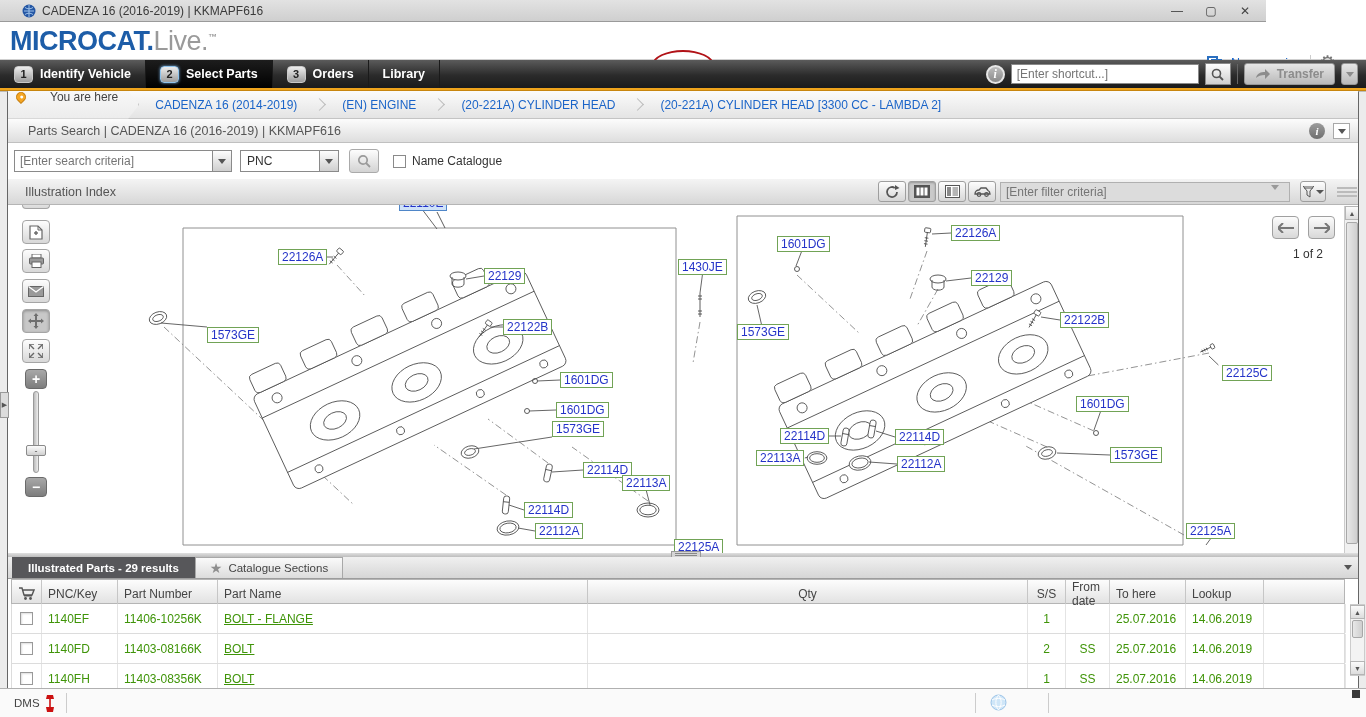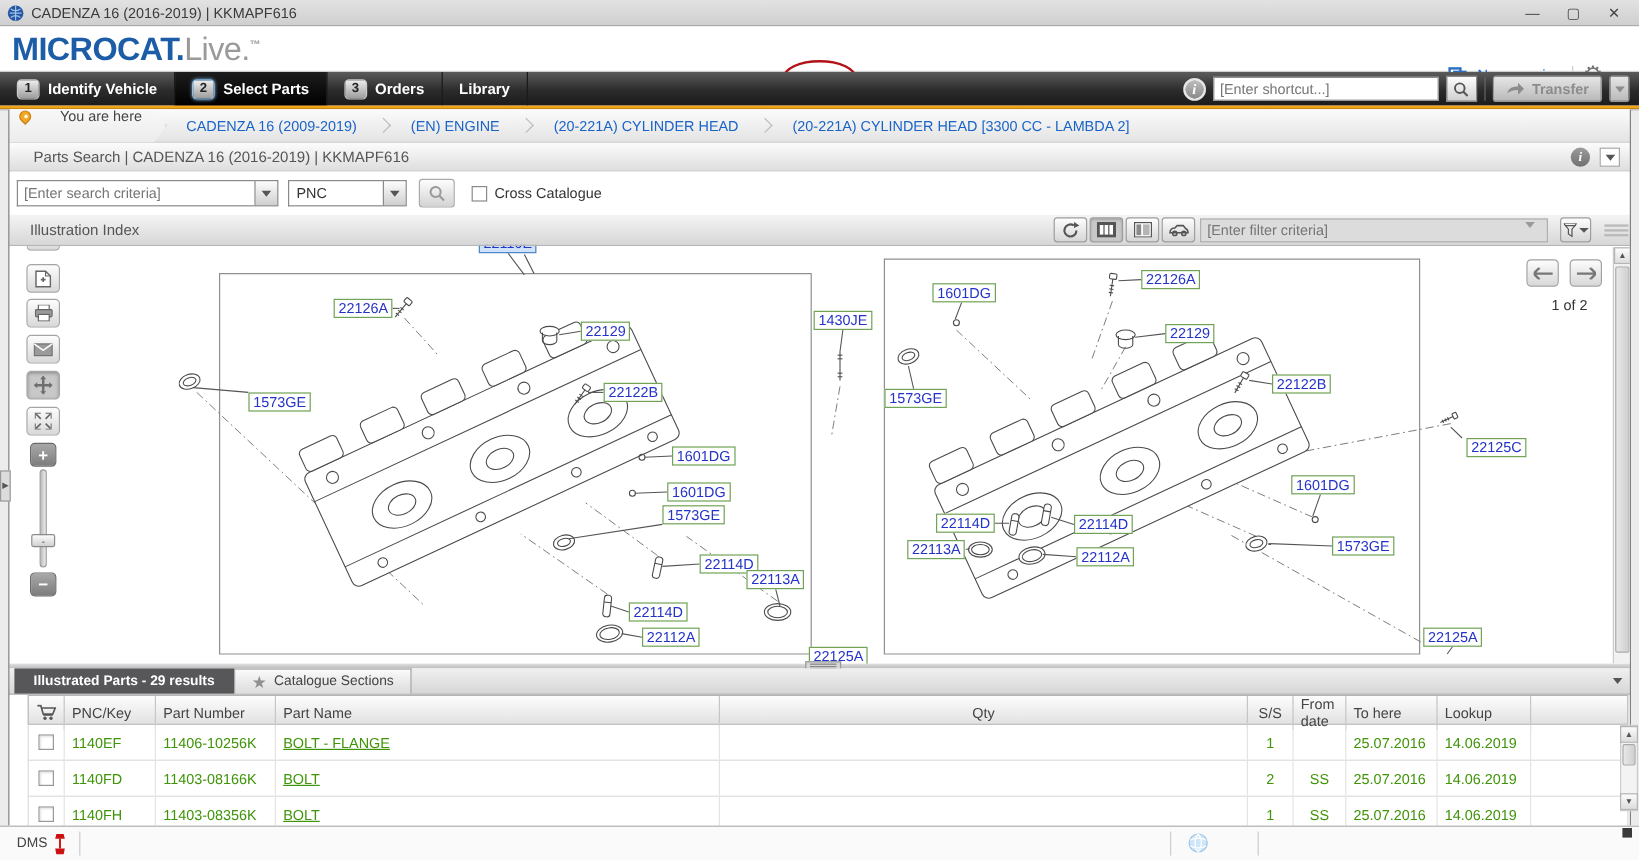--- a/index.html
+++ b/index.html
@@ -1,19 +1,19 @@
 <!DOCTYPE html>
 <html><head>
 <meta charset="utf-8">
 <style>
 *{box-sizing:border-box;margin:0;padding:0}
 html,body{width:1366px;height:717px;overflow:hidden}
 body{font-family:"Liberation Sans",sans-serif;font-size:12px;color:#333;background:#fff;position:relative}
 
-.titlebar{position:absolute;left:0;top:0;width:1366px;height:22px;background:linear-gradient(#e2e2e2,#cfcfcf);border-bottom:1px solid #9a9a9a;display:flex;align-items:center;padding-left:6px}
+.titlebar{position:absolute;left:0;top:0;width:1266px;height:22px;background:linear-gradient(#e2e2e2,#cfcfcf);border-bottom:1px solid #9a9a9a;display:flex;align-items:center;padding-left:22px}
 .titlebar .ttl{color:#3a3a3a;font-size:12px;margin-left:6px}
 .winbtns{position:absolute;right:4px;top:0;height:22px;display:flex}
 .winbtn{width:34px;height:22px;display:flex;align-items:center;justify-content:center;color:#444;font-size:12px;cursor:default}
 
 .header{position:absolute;left:0;top:22px;width:1366px;height:38px;background:#fff;border-bottom:1px solid #cfcfcf}
 .brand{position:absolute;left:10px;top:4px;font-size:27px;font-weight:bold;letter-spacing:-.5px}
 .brand .b1{color:#1d5da8}
 .brand .b2{color:#9a9a9a;font-weight:normal}
 .brand .tm{font-size:9px;color:#9a9a9a;vertical-align:super}
 .kia{position:absolute;left:652px;top:28px;width:62px;height:30px;border:2.5px solid #b11217;border-radius:50%;display:flex;align-items:center;justify-content:center}
@@ -108,21 +108,21 @@
 .splitter{position:absolute;left:8px;top:553px;width:1350px;height:4px;background:linear-gradient(#e0e0e0,#bdbdbd);z-index:20}
 .grip{position:absolute;left:663px;top:-2px;width:30px;height:8px;background:#d5d5d5;border:1px solid #9a9a9a;display:flex;flex-direction:column;justify-content:center;gap:1px;padding:0 3px}
 .grip i{height:1px;background:#888;display:block}
 .tabsbar{position:absolute;left:8px;top:557px;width:1350px;height:22px;background:linear-gradient(#f0f0f0,#d6d6d6);border-bottom:1px solid #9c9c9c;z-index:20;display:flex;align-items:stretch}
 .btab1{margin-left:4px;background:#57575a;color:#fff;font-weight:bold;font-size:11.5px;display:flex;align-items:center;padding:0 16px}
 .btab2{background:linear-gradient(#fafafa,#dcdcdc);border:1px solid #a8a8a8;border-bottom:none;color:#444;font-size:11.5px;display:flex;align-items:center;gap:6px;padding:0 14px}
 .star{color:#8f8f8f;font-size:14px;line-height:10px}
 .tabsbar-caret{position:absolute;right:6px;top:8px}
 
 .tablewrap{position:absolute;left:8px;top:579px;width:1350px;height:109px;background:#fff;z-index:20}
-.thead,.trow{display:grid;grid-template-columns:30px 76px 100px 370px 440px 38px 44px 76px 78px 82px;width:1334px;margin-left:15px}
+.thead,.trow{display:grid;grid-template-columns:30px 76px 100px 370px 440px 38px 44px 76px 78px 82px;width:1334px;margin-left:3px}
 .thead{height:25px;background:linear-gradient(#fdfdfd,#e2e2e2);border:1px solid #b5b5b5}
 .thead .tc{border-right:1px solid #c6c6c6;display:flex;align-items:center;padding-left:6px;color:#444;font-size:12px}
 .trow{height:30px;border:1px solid #dcdcdc;border-top:none}
 .trow .tc{border-right:1px solid #e4e4e4;display:flex;align-items:center;padding-left:6px;color:#3f9408;font-size:12px}
 .tc.center{justify-content:center;padding-left:0}
 .plink{color:#3f9408;text-decoration:underline;cursor:pointer}
 .cb{width:13px;height:13px;border:1px solid #999;background:#fff;box-shadow:inset 1px 1px 2px #ddd}
 .tvscroll{position:absolute;left:1342px;top:25px;width:15px;height:72px;background:#f3f3f3;border:1px solid #ccc}
 
 .statusbar{position:absolute;left:0;top:688px;width:1366px;height:29px;background:#fafafa;border-top:1px solid #b0b0b0;z-index:25}
@@ -206,21 +206,21 @@
 
 <div class="edge l"></div>
 <div class="edge r"></div>
 <div class="collapse-tab">▶</div>
 
 <div class="breadcrumb">
   <span class="yah">
     <span class="pin"></span>
     <span>You are here</span>
   </span>
-  <span class="bc-item">CADENZA 16 (2009-2019)</span>
+  <span class="bc-item">CADENZA 16 (2014-2019)</span>
   <span class="bc-sep"></span>
   <span class="bc-item">(EN) ENGINE</span>
   <span class="bc-sep"></span>
   <span class="bc-item">(20-221A) CYLINDER HEAD</span>
   <span class="bc-sep"></span>
   <span class="bc-item">(20-221A) CYLINDER HEAD [3300 CC - LAMBDA 2]</span>
 </div>
 
 <div class="psbar">
   <span class="t">Parts Search | CADENZA 16 (2016-2019) | KKMAPF616</span>
@@ -245,21 +245,21 @@
         <span class="caret"></span>
       </span>
   </span>
   <span class="srchbtn">
     <svg width="14" height="14">
         <circle cx="6" cy="6" r="4.2" fill="none" stroke="#9a9a9a" stroke-width="1.7"></circle>
         <line x1="9" y1="9" x2="13" y2="13" stroke="#9a9a9a" stroke-width="1.8"></line>
       </svg>
   </span>
   <span class="chk"></span>
-  <span class="chklbl">Cross Catalogue</span>
+  <span class="chklbl">Name Catalogue</span>
 </div>
 
 <div class="illbar">
   <span class="t">Illustration Index</span>
   <span class="tbtn" style="left:870px">
     <svg width="15" height="14">
         <path d="M12,7 a5,5 0 1 1 -2.2,-4.1" fill="none" stroke="#555" stroke-width="1.8"></path>
         <path d="M10,0 L10,5 L14.5,3 Z" fill="#555"></path>
       </svg>
   </span>

